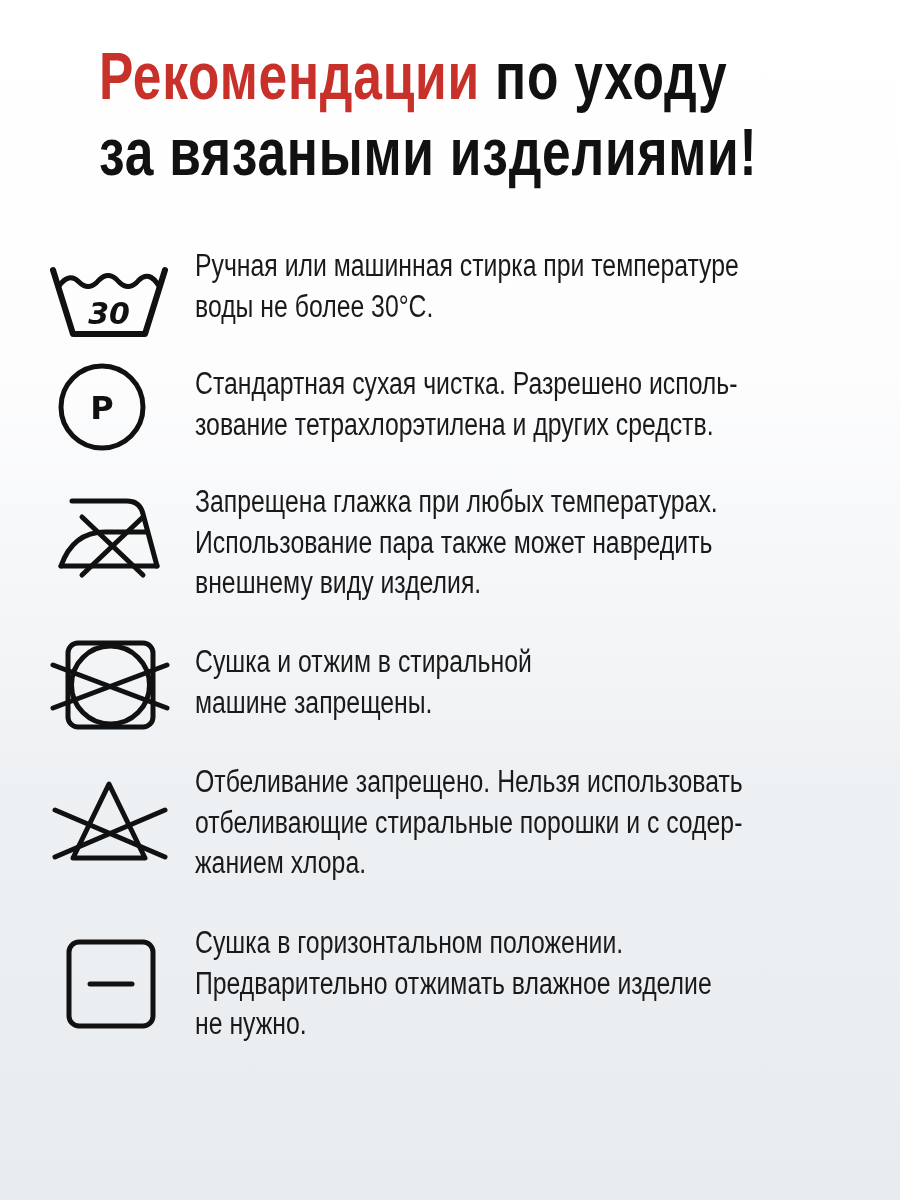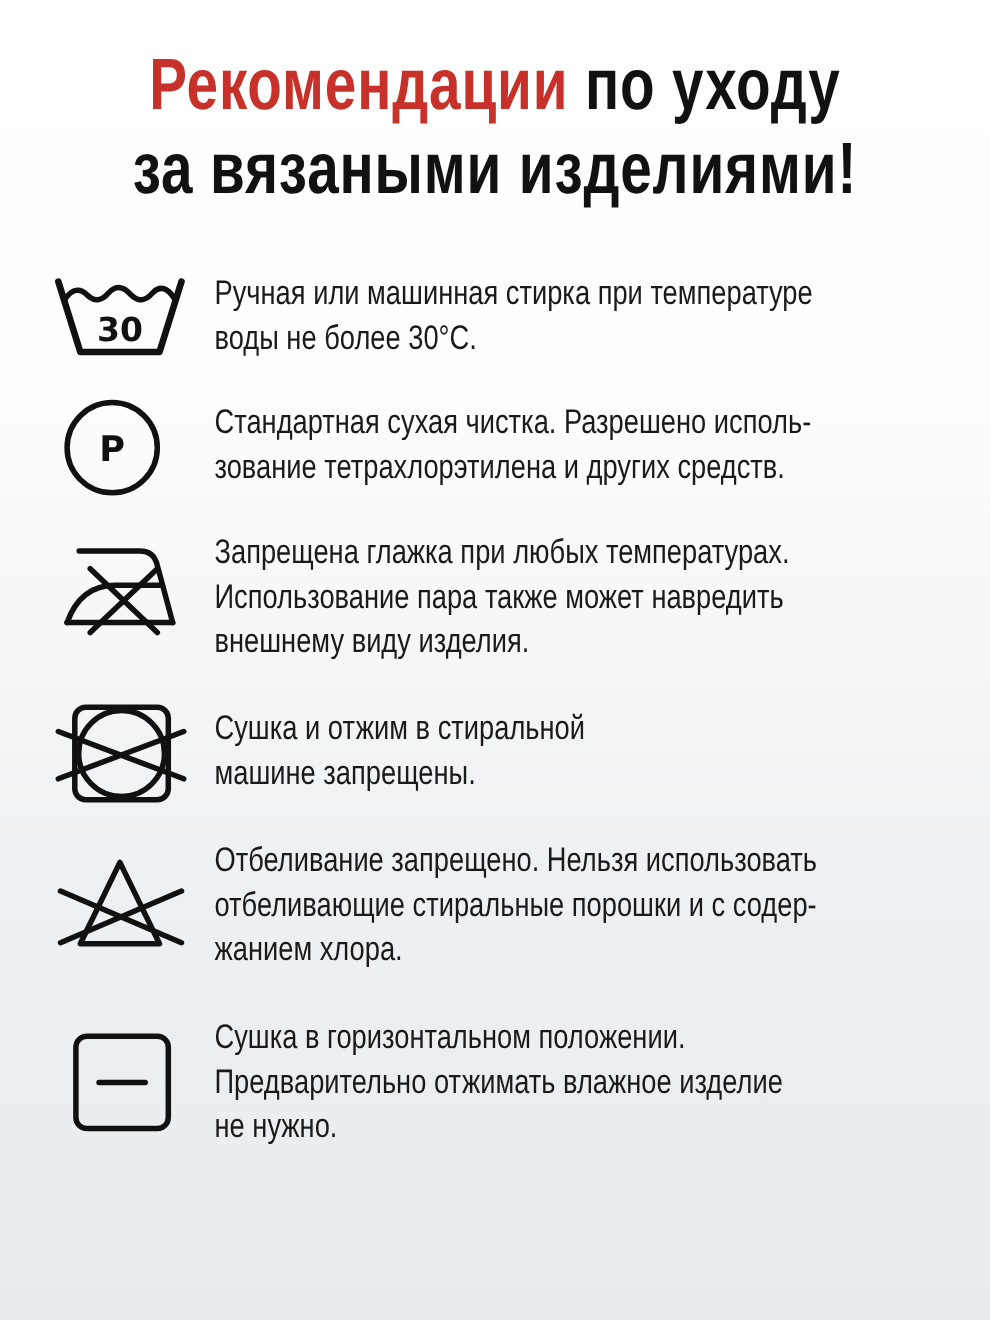--- a/index.html
+++ b/index.html
@@ -7,21 +7,20 @@
   }
   body {
     width: 900px; height: 1200px;
     position: relative; overflow: hidden;
     background: linear-gradient(180deg, #ffffff 0%, #fdfdfe 30%, #eef1f3 65%, #e8ecef 100%);
     font-family: "Liberation Sans", sans-serif;
     color: #111;
   }
   .title {
     position: absolute; left: 0; top: 38px; width: 900px;
-    text-align: center;
   }
   .title-line {
     display: block;
     font-family: "Liberation Sans", sans-serif;
     font-weight: bold;
     font-size: 66px;
     line-height: 76px;
     letter-spacing: 1px;
     white-space: nowrap;
     transform: scaleX(0.78);
@@ -55,21 +54,21 @@
 </style>
 </head>
 <body>
 
 <div class="title">
   <span class="title-line"><span class="accent">Рекомендации</span> <span class="dark">по уходу</span></span>
   <span class="title-line dark">за вязаными изделиями!</span>
 </div>
 
 <div class="row" style="top:238px;">
-  <div class="icon" style="top:4px;">
+  <div class="icon" style="top:18px;font-style:italic;">
     <svg viewBox="0 0 125 100">
       <path d="M8 14 L28 78 L100 78 L120 14" fill="none" stroke="#111" stroke-width="6" stroke-linejoin="round" stroke-linecap="round"></path>
       <path d="M14 30 Q24 16 34 26 Q44 36 54 24 Q64 14 74 26 Q84 36 94 24 Q104 14 114 30" fill="none" stroke="#111" stroke-width="5" stroke-linecap="round"></path>
       <text x="64" y="68" text-anchor="middle" font-family="DejaVu Sans, sans-serif" font-weight="bold" font-size="30" fill="#111">30</text>
     </svg>
   </div>
   <div class="text" style="top:8px;">
     <span class="text-line">Ручная или машинная стирка при температуре</span>
     <span class="text-line">воды не более 30°C.</span>
   </div>

